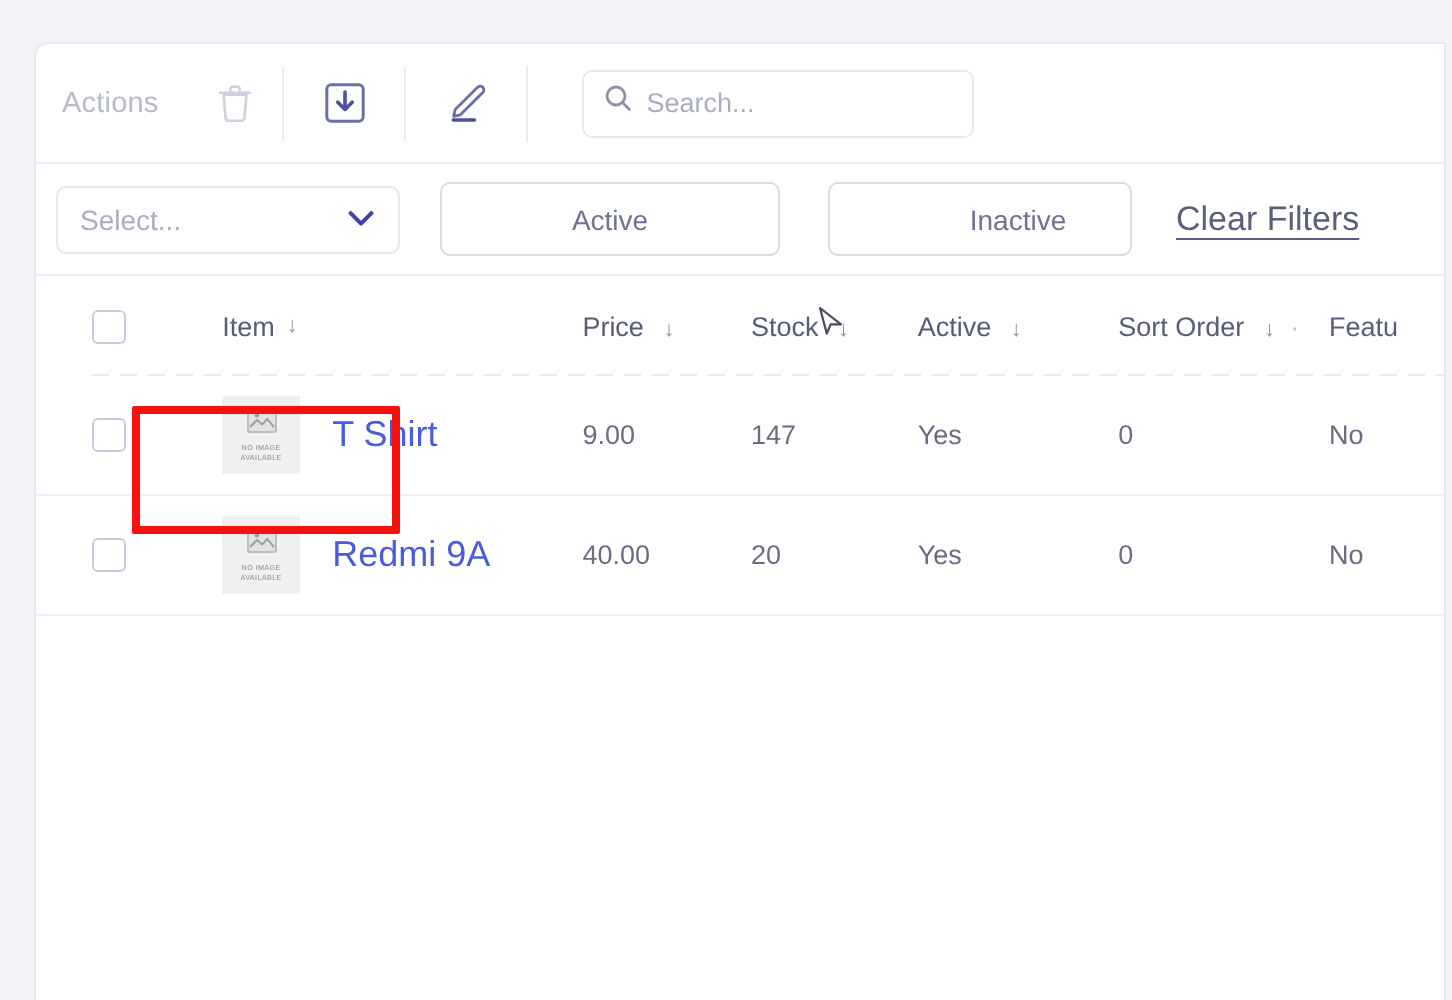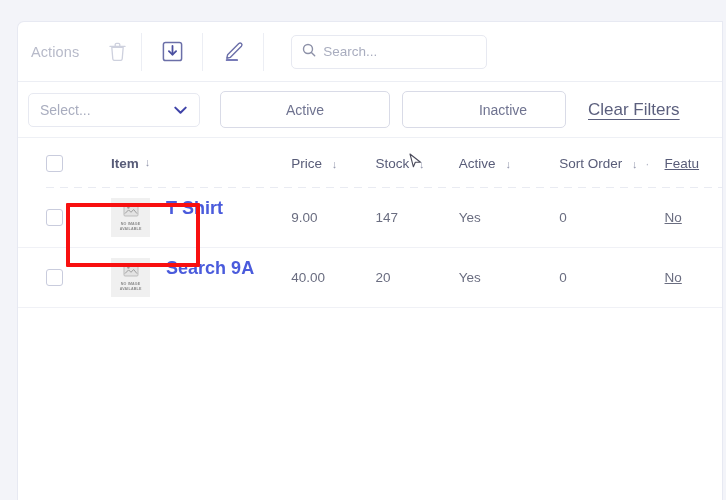--- a/index.html
+++ b/index.html
@@ -71,21 +71,21 @@
   }
   .select-box .sel-text { font-size: 14px; color: #a9adbf; }
   .pill {
     height: 37px; border: 1px solid #d9dbe7; border-radius: 5px;
     background: #fff; cursor: pointer;
     font-family: "Liberation Sans", sans-serif;
     font-size: 14px; color: #6f7390;
     display: flex; align-items: center; justify-content: center;
   }
   .pill-active { width: 170px; margin-left: 20px; }
-  .pill-inactive { width: 164px; margin-left: 12px; padding-left: 38px; }
+  .pill-inactive { width: 152px; margin-left: 24px; padding-left: 38px; }
   .clear-link {
     margin-left: 22px; font-size: 17px; color: #5b5f7d;
     text-decoration: underline; text-underline-offset: 4px;
     cursor: pointer; background: none; border: none;
     font-family: "Liberation Sans", sans-serif;
   }
 
   
   .table { position: absolute; left: 0; top: 116px; width: 100%; }
   .row {
@@ -96,26 +96,26 @@
   .thead .cell { color: #585c78; font-size: 13.5px; }
   .thead-rule {
     position: absolute; left: 28px; right: 0; bottom: 0;
     height: 1px;
     background-image: linear-gradient(to right, #e9ebf2 60%, rgba(255,255,255,0) 0%);
     background-size: 14px 1px; background-repeat: repeat-x;
   }
   .trow { height: 60px; border-bottom: 1px solid #f0f1f6; }
   .cell { font-size: 13.5px; color: #6a6d80; }
   .c-check { width: 50px; padding-left: 28px; }
-  .c-item  { width: 232px; display: flex; align-items: flex-start; font-weight: bold; }
+  .c-item  { width: 232px; display: flex; align-items: center; }
   .c-price { width: 88px; }
   .c-stock { width: 87px; }
   .c-active{ width: 88px; }
   .c-sort  { width: 110px; margin-left: 16px; }
-  .c-feat  { width: 60px; text-decoration: underline; }
+  .c-feat  { width: 60px; }
 
   .cbox {
     width: 17px; height: 17px;
     border: 1px solid #c9ccdd; border-radius: 3px;
     background: #fff; cursor: pointer; display: block;
   }
   .thead .cbox { border-color: #c9ccdd; }
 
   .thumb {
     width: 39px; height: 39px; background: #f0f0f0;
@@ -292,21 +292,21 @@
                 <rect x="1" y="1" width="14" height="12" rx="1" fill="#e3e3e3" stroke="#bdbdbd" stroke-width="1"></rect>
                 <path d="M2 10.5l3.6-3.6 2.4 2.4 2.6-2.8L14 10.6" stroke="#9e9e9e" stroke-width="1"></path>
                 <circle cx="5.4" cy="4.6" r="1.2" fill="#9e9e9e"></circle>
               </svg>
             </span>
             <span class="noimg">
               <span>NO IMAGE</span><br>
               <span>AVAILABLE</span>
             </span>
           </div>
-          <span class="item-link">Search 9A</span>
+          <span class="item-link">Redmi 9A</span>
         </div>
         <div class="cell c-price">40.00</div>
         <div class="cell c-stock">20</div>
         <div class="cell c-active">Yes</div>
         <div class="cell c-sort">0</div>
         <div class="cell c-feat">No</div>
       </div>
 
     </div>
   </div>

